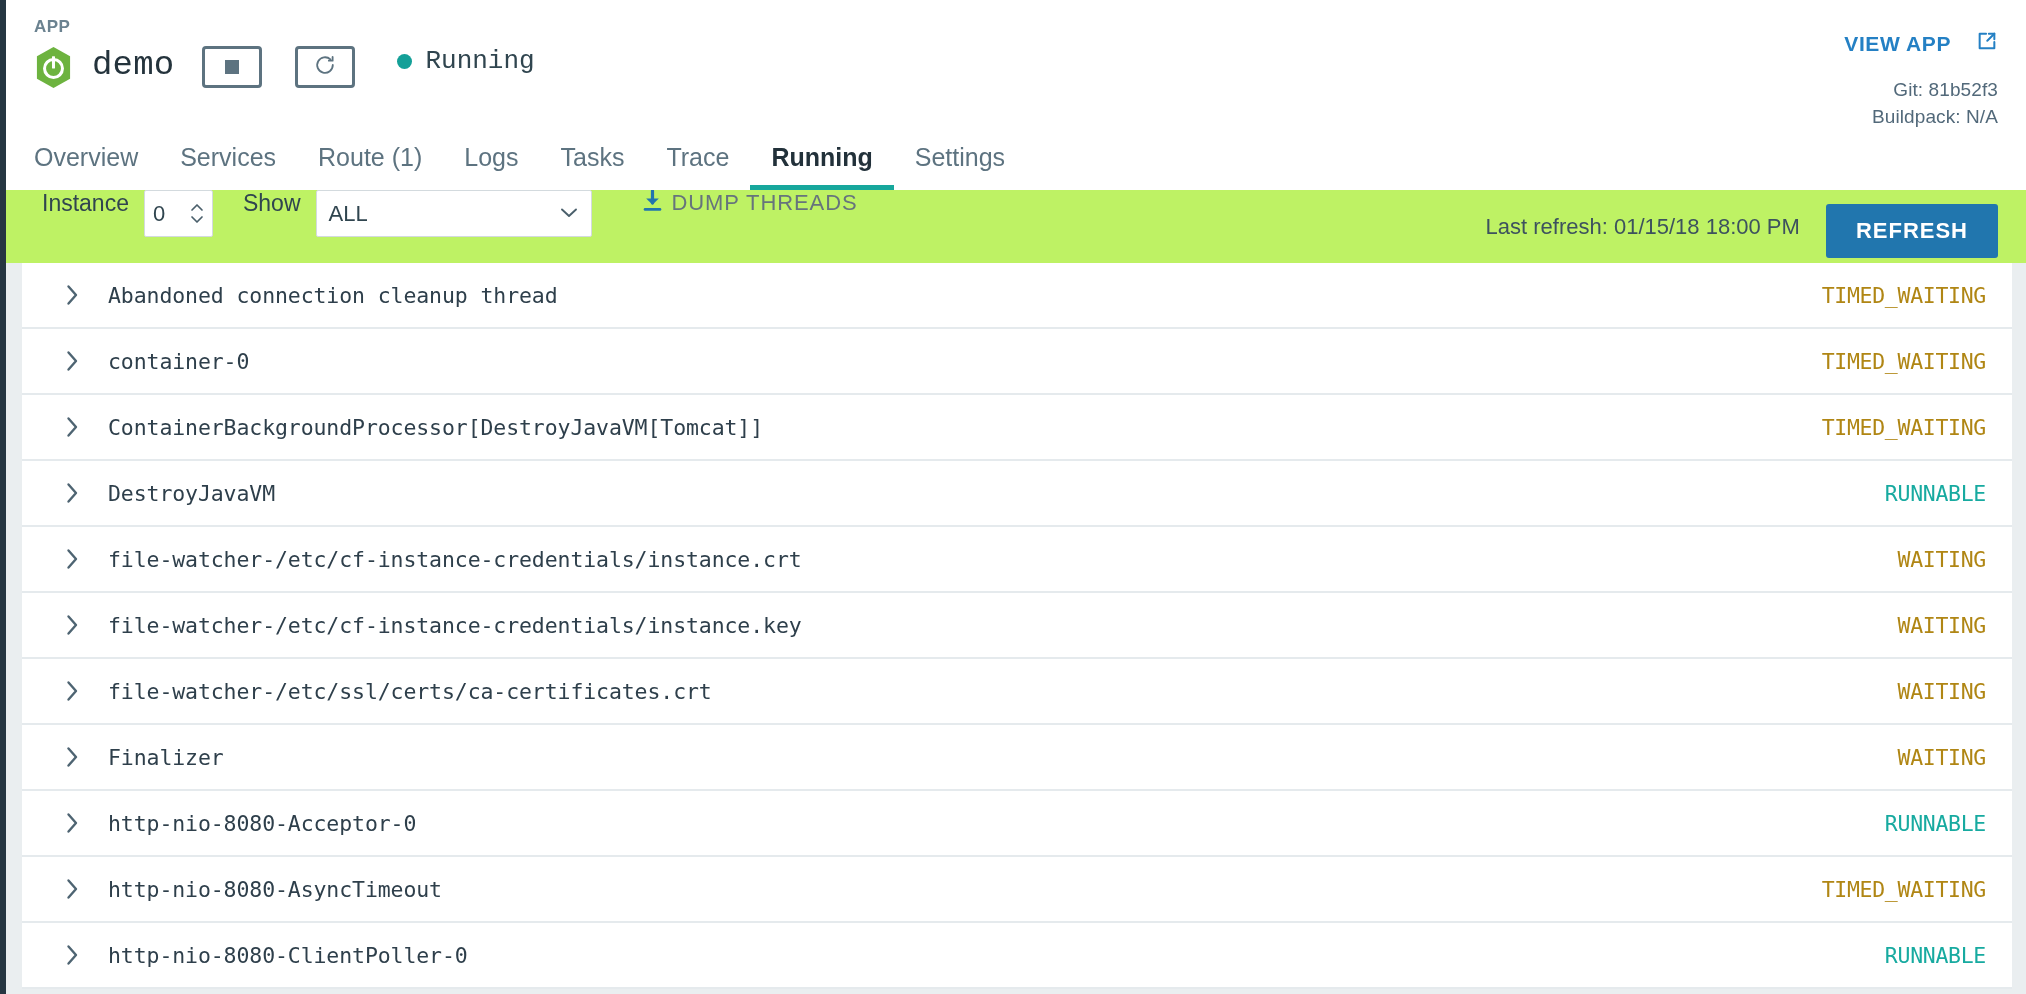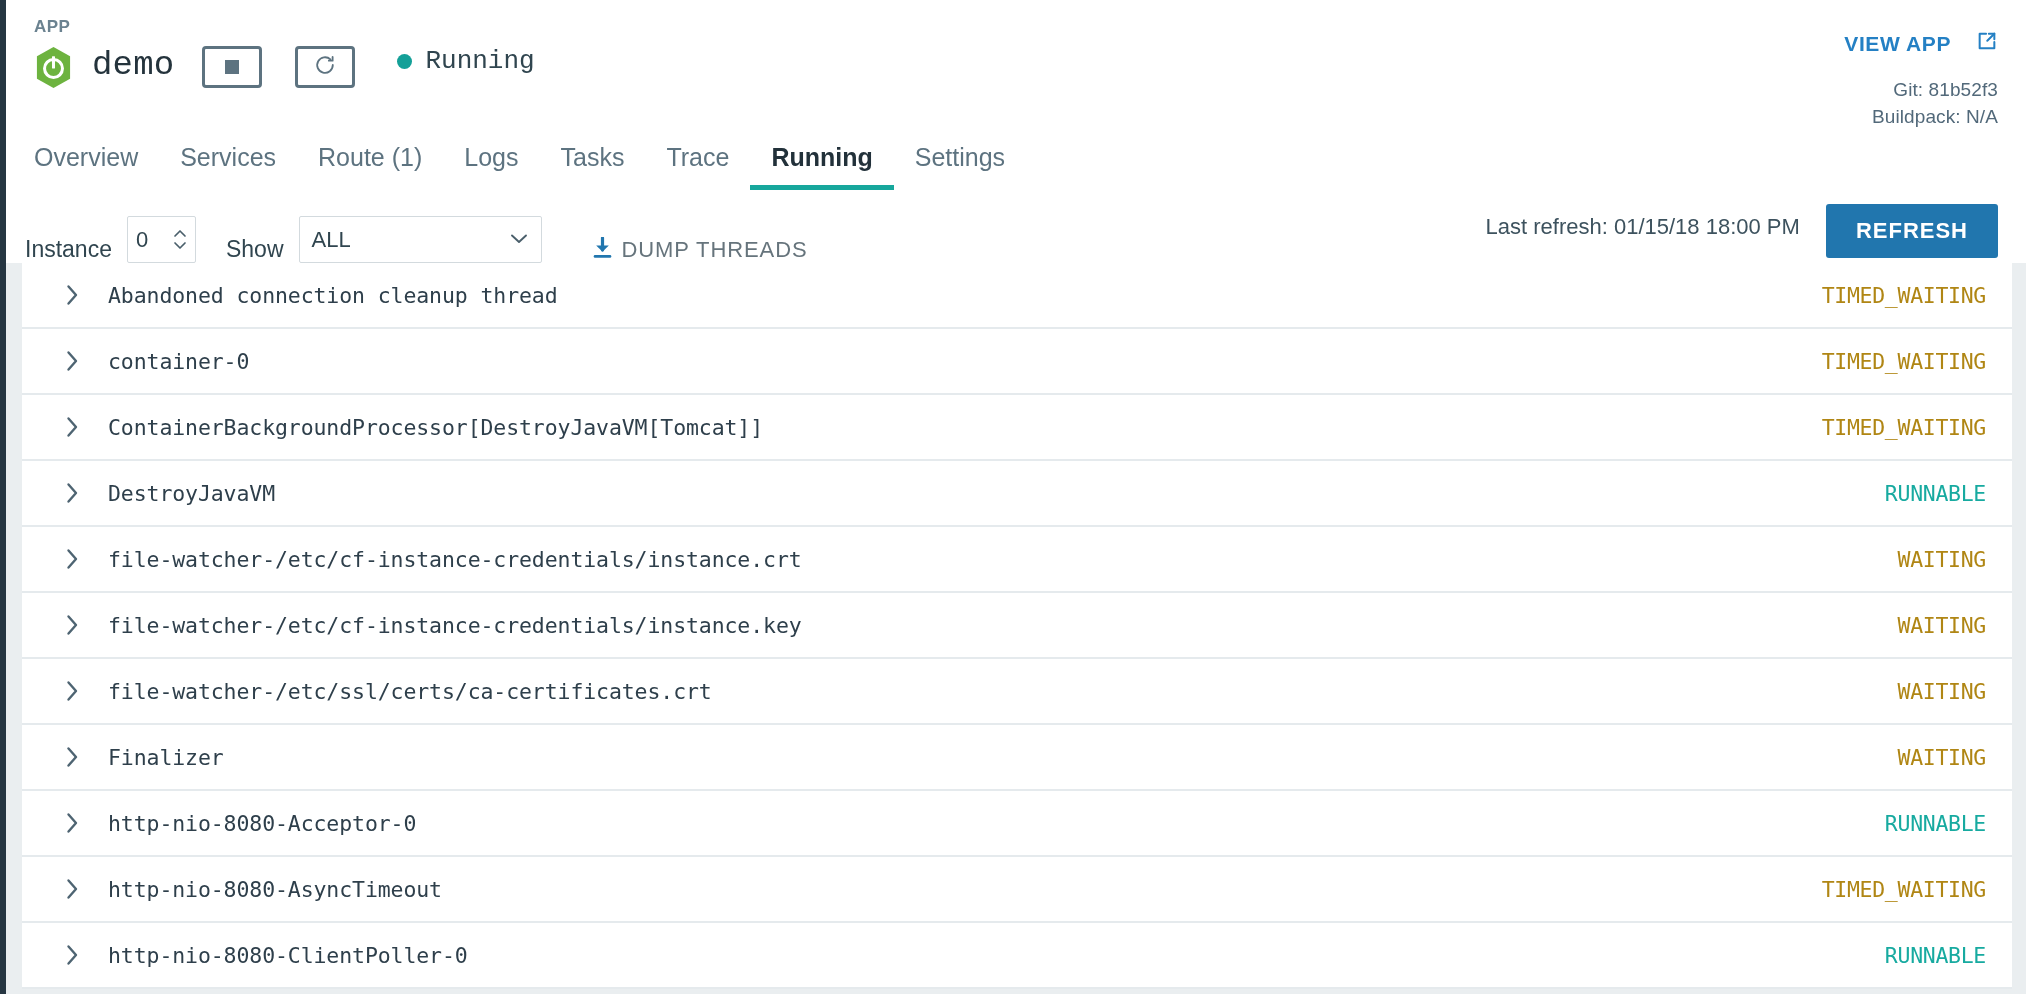--- a/index.html
+++ b/index.html
@@ -146,24 +146,24 @@
   .tab.active {
     color: #22313a;
     font-weight: 700;
     border-bottom-color: #16a79c;
   }
 
   
   #toolbar {
     position: relative;
     height: 73px;
-    background: #ffffff;
-    display: flex;
-    align-items: flex-end;
-    padding: 0 19px;
+    background: #bef264;
+    display: flex;
+    align-items: flex-start;
+    padding: 0 36px;
   }
   .tb-label {
     font-size: 23px;
     color: #30454f;
     margin-right: 15px;
   }
   .instance-box {
     width: 69px; height: 47px;
     background: #fff;
     border: 1px solid #d3dade;
@@ -182,21 +182,21 @@
     display: flex;
     flex-direction: column;
     align-items: center;
     justify-content: center;
     gap: 3px;
     color: #4a5f6b;
   }
 
   .show-select {
     position: relative;
-    width: 243px; height: 47px;
+    width: 276px; height: 47px;
     background: #fff;
     border: 1px solid #d3dade;
     border-radius: 2px;
     display: flex;
     align-items: center;
     padding: 0 12px;
     margin-right: 50px;
     cursor: pointer;
   }
   .show-value {

